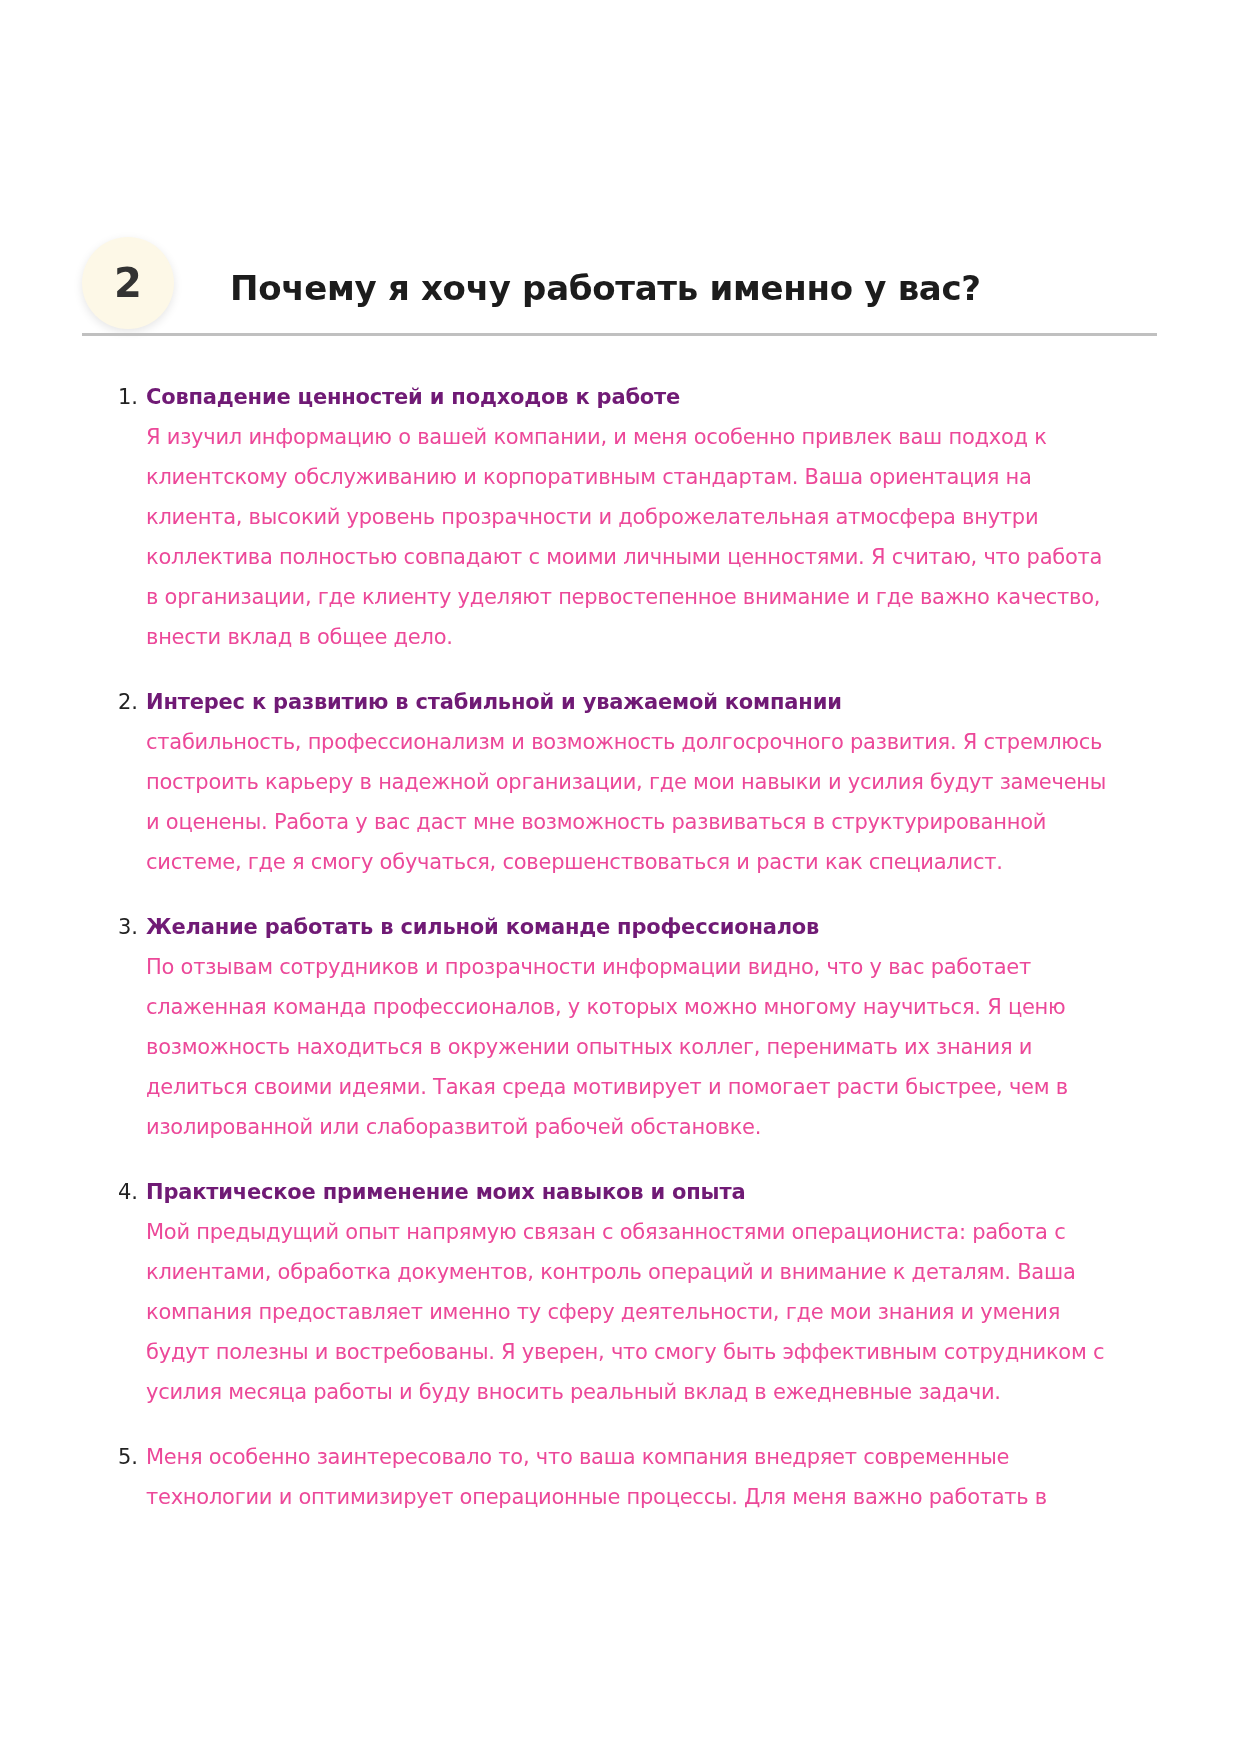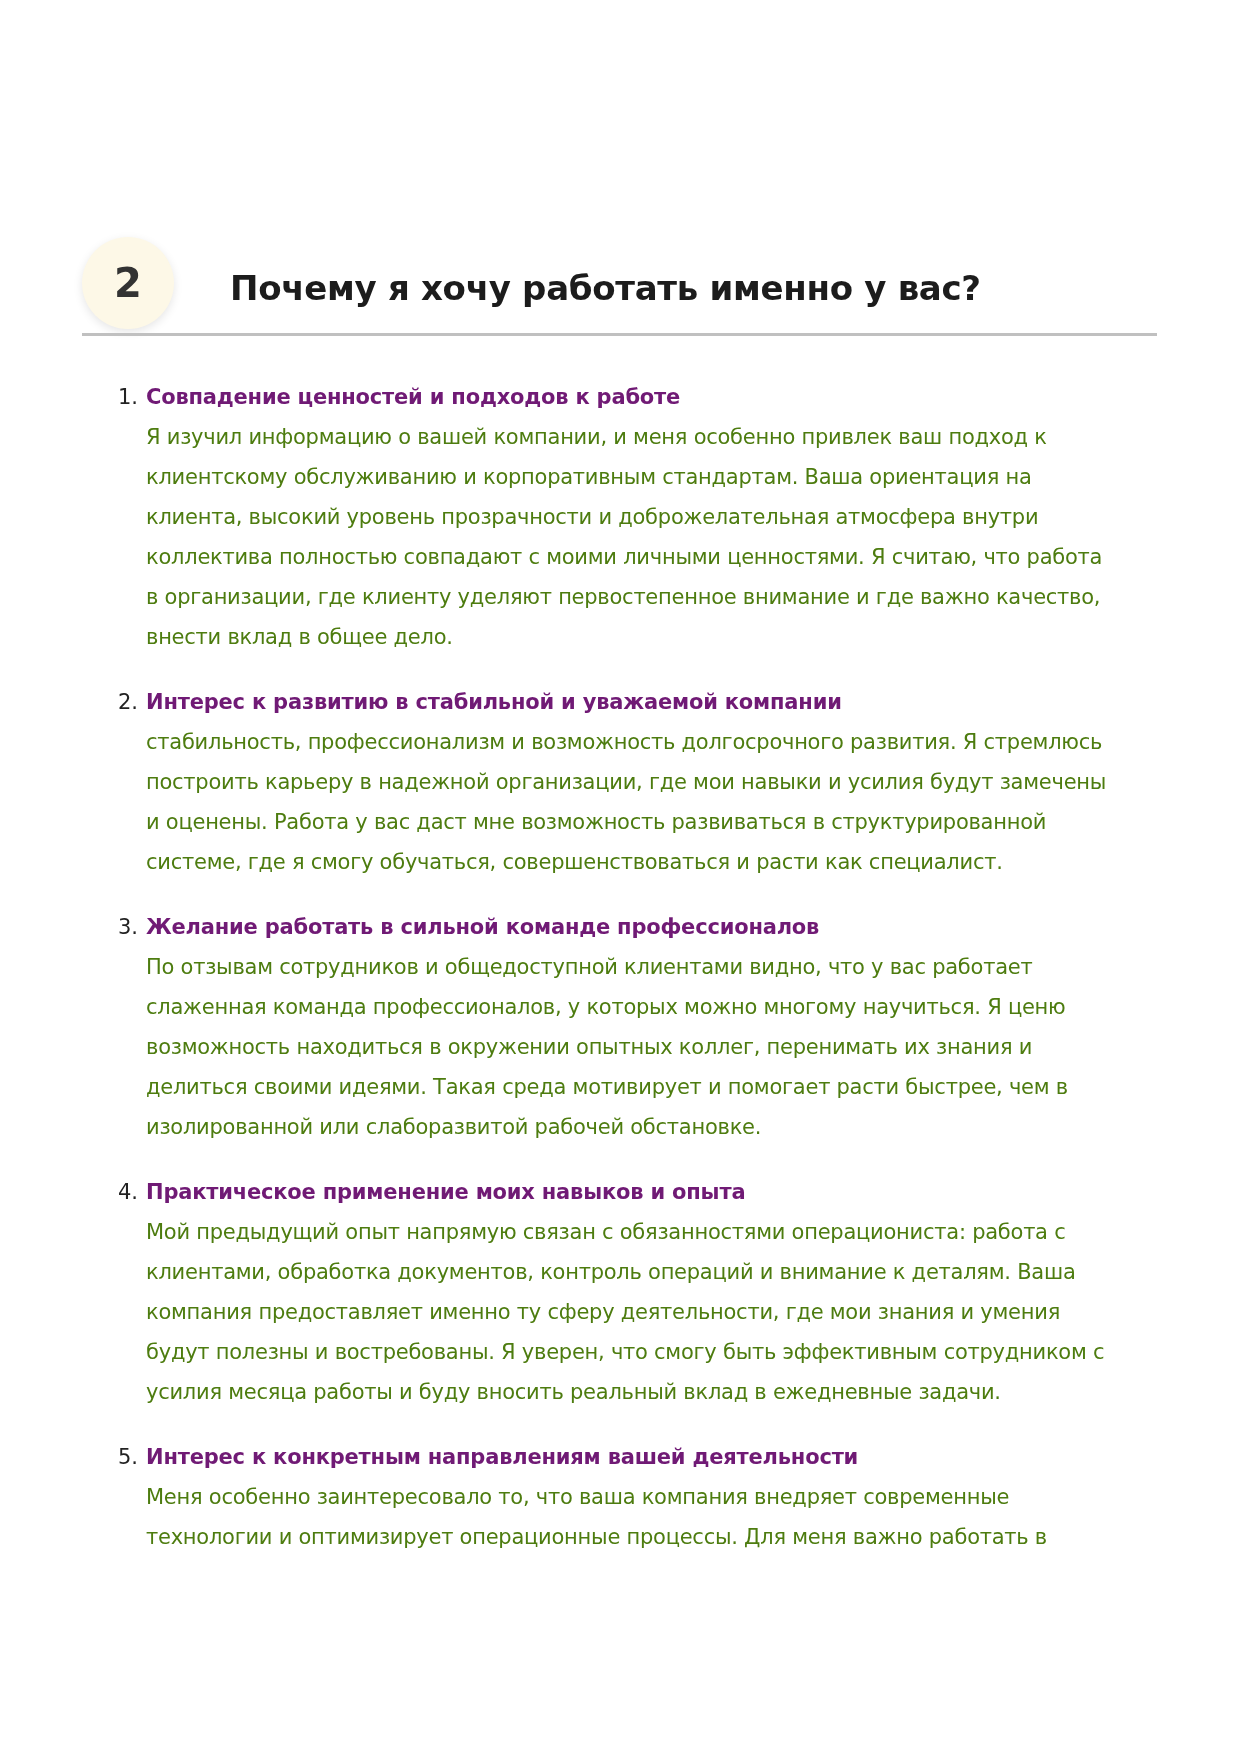--- a/index.html
+++ b/index.html
@@ -90,21 +90,21 @@
     line-height: 40px;
     letter-spacing: -0.2px;
     color: #701a75;
     white-space: nowrap;
   }
   .reason-line {
     display: block;
     font-size: 21px;
     line-height: 40px;
     letter-spacing: -0.25px;
-    color: #4d7c0f;
+    color: #ec4899;
     white-space: nowrap;
   }
 </style>
 </head>
 <body>
 
 <div class="section-header">
   <div class="number-badge">2</div>
   <h2 class="section-title">Почему я хочу работать именно у вас?</h2>
   <div class="section-rule"></div>
@@ -125,34 +125,33 @@
     <span class="reason-number">2.</span>
     <span class="reason-title">Интерес к развитию в стабильной и уважаемой компании</span>
     <span class="reason-line">стабильность, профессионализм и возможность долгосрочного развития. Я стремлюсь</span>
     <span class="reason-line">построить карьеру в надежной организации, где мои навыки и усилия будут замечены</span>
     <span class="reason-line">и оценены. Работа у вас даст мне возможность развиваться в структурированной</span>
     <span class="reason-line">системе, где я смогу обучаться, совершенствоваться и расти как специалист.</span>
   </li>
   <li class="reason-item">
     <span class="reason-number">3.</span>
     <span class="reason-title">Желание работать в сильной команде профессионалов</span>
-    <span class="reason-line">По отзывам сотрудников и общедоступной клиентами видно, что у вас работает</span>
+    <span class="reason-line">По отзывам сотрудников и прозрачности информации видно, что у вас работает</span>
     <span class="reason-line">слаженная команда профессионалов, у которых можно многому научиться. Я ценю</span>
     <span class="reason-line">возможность находиться в окружении опытных коллег, перенимать их знания и</span>
     <span class="reason-line">делиться своими идеями. Такая среда мотивирует и помогает расти быстрее, чем в</span>
     <span class="reason-line">изолированной или слаборазвитой рабочей обстановке.</span>
   </li>
   <li class="reason-item">
     <span class="reason-number">4.</span>
     <span class="reason-title">Практическое применение моих навыков и опыта</span>
     <span class="reason-line">Мой предыдущий опыт напрямую связан с обязанностями операциониста: работа с</span>
     <span class="reason-line">клиентами, обработка документов, контроль операций и внимание к деталям. Ваша</span>
     <span class="reason-line">компания предоставляет именно ту сферу деятельности, где мои знания и умения</span>
     <span class="reason-line">будут полезны и востребованы. Я уверен, что смогу быть эффективным сотрудником с</span>
     <span class="reason-line">усилия месяца работы и буду вносить реальный вклад в ежедневные задачи.</span>
   </li>
   <li class="reason-item">
     <span class="reason-number">5.</span>
-    <span class="reason-title">Интерес к конкретным направлениям вашей деятельности</span>
     <span class="reason-line">Меня особенно заинтересовало то, что ваша компания внедряет современные</span>
     <span class="reason-line">технологии и оптимизирует операционные процессы. Для меня важно работать в</span>
   </li>
 </ol>
 
 </body></html>

